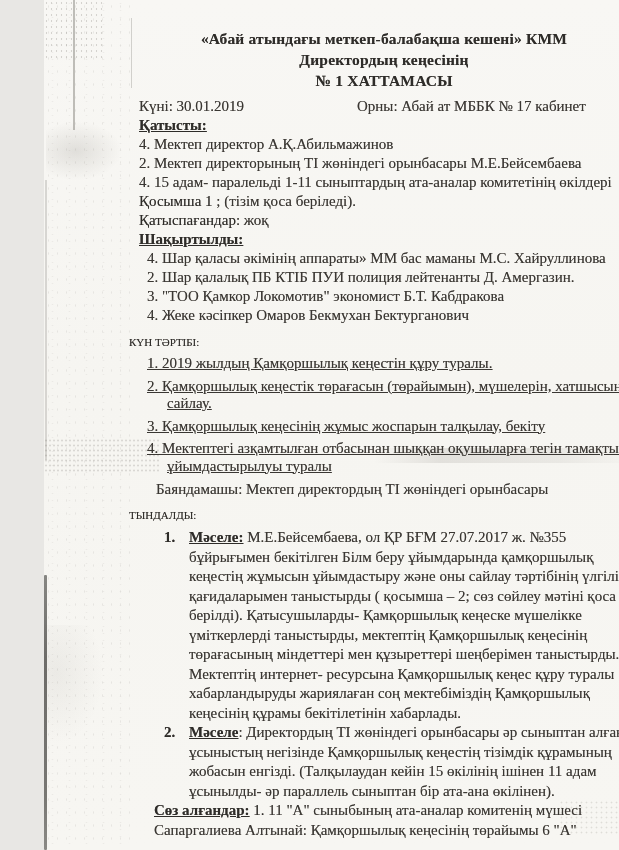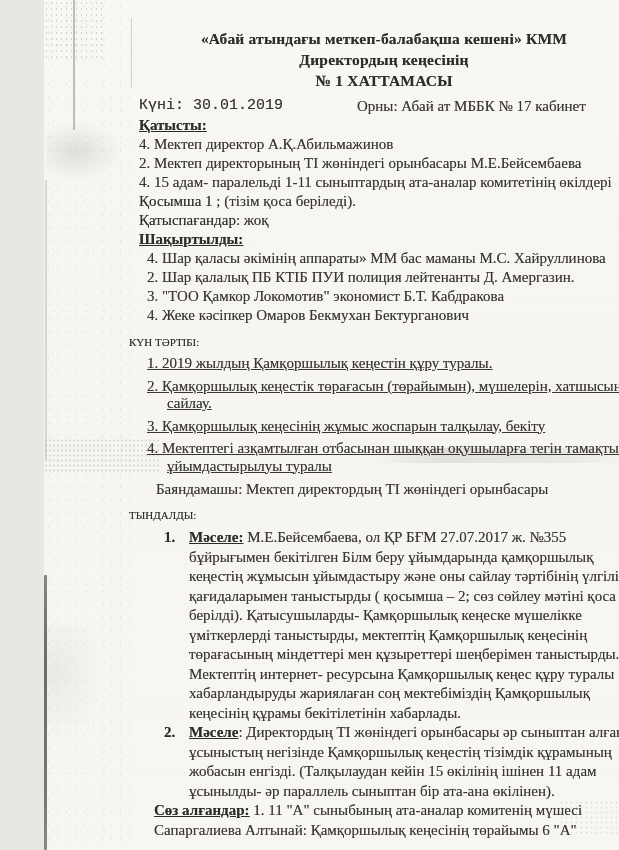--- a/index.html
+++ b/index.html
@@ -12,21 +12,21 @@
     position:relative; width:619px; height:850px; overflow:hidden;
     background:linear-gradient(180deg,#f8f7f4 0%,#f6f5f1 45%,#f7f6f2 100%);
     color:var(--ink,#3a3733);
     margin-left:44px;
   }
   .content { position:relative; padding:28px 24px 0 85px; z-index:2;
     text-shadow:0 0 0.5px rgba(60,55,50,.55); }
   .title-block { text-align:center; font-weight:bold; font-size:15.5px;
     line-height:21px; letter-spacing:.2px; color:#2e2c29; }
   .meta-row { display:flex; margin:5px 0 0 10px; font-size:15px; line-height:20px; }
-  .meta-date { width:218px;font-family:Liberation Mono, monospace; }
+  .meta-date { width:218px; }
   .h  { font-weight:bold; margin-left:10px; font-size:15px; line-height:19px; color:#2e2c29;text-decoration:underline; }
   .line { margin-left:10px; font-size:15px; line-height:19px; }
   .b { font-weight:normal; color:#2e2c29; }
   .hang-list { margin-left:18px; }
   .hang-list .li { padding-left:20px; text-indent:-20px; font-size:15px; line-height:19px; }
   .agenda .li { line-height:17.5px; margin-bottom:5px;text-decoration:underline; }
   .speaker { margin-left:27px; font-size:15px; line-height:18px; }
   .caps-h { font-weight:normal; font-size:11px; margin:7px 0 3px 0; line-height:20px; color:#2e2c29; }
   .issue { position:relative; margin-left:60px; margin-right:0; font-size:15px; line-height:19.5px; }
   .issue .num { position:absolute; left:-25px; top:0; font-weight:bold; color:#2e2c29; }

